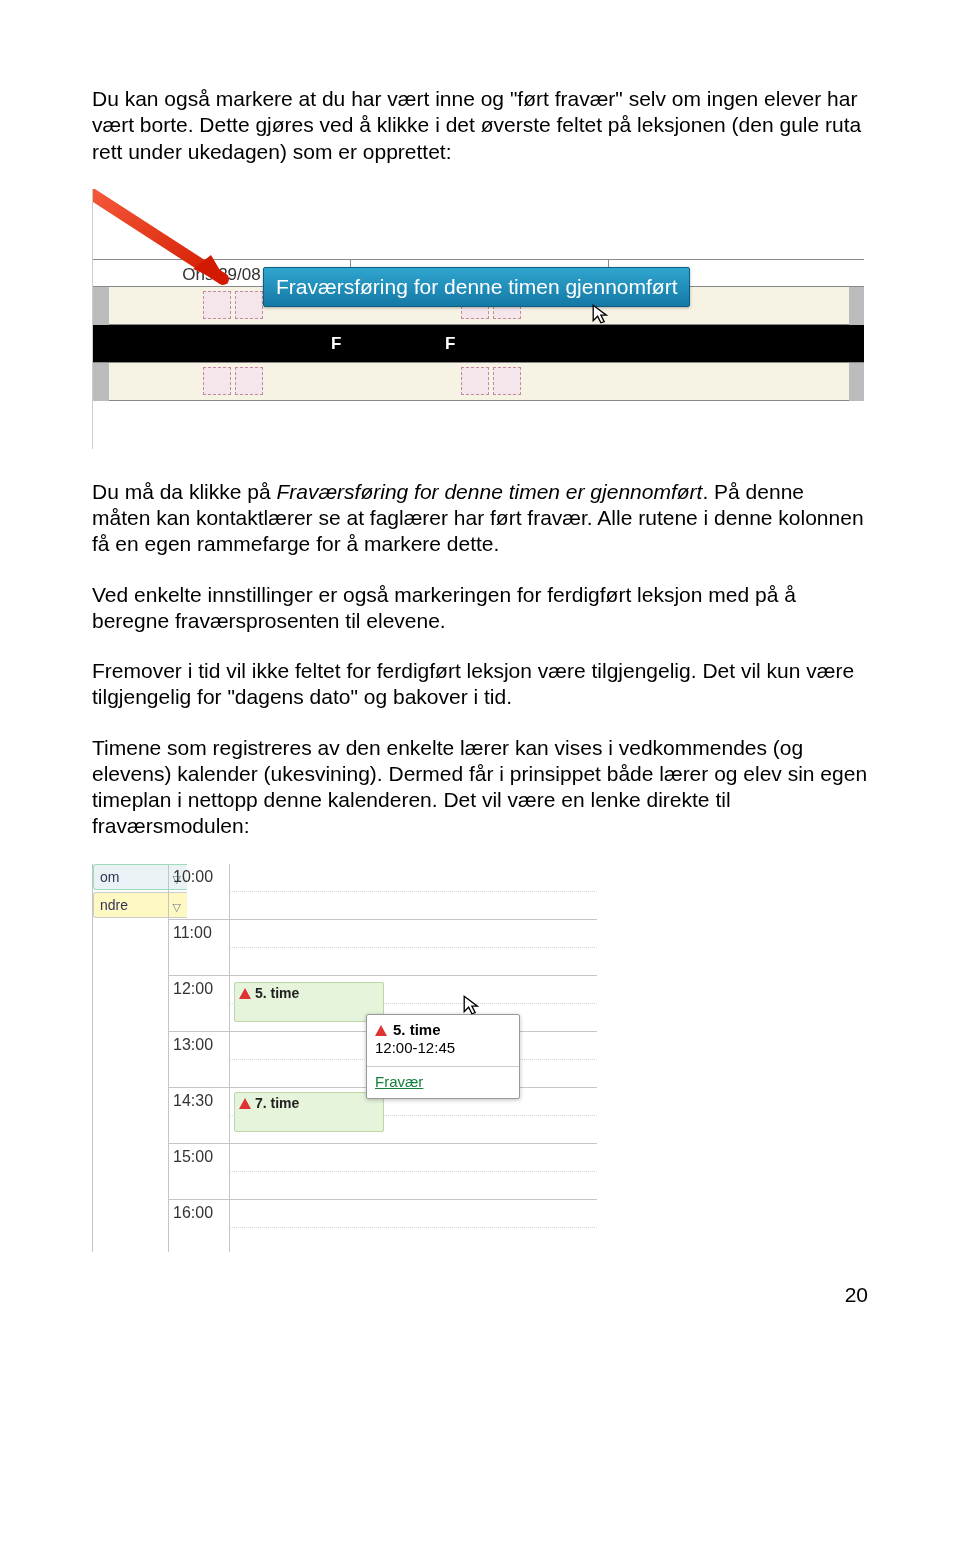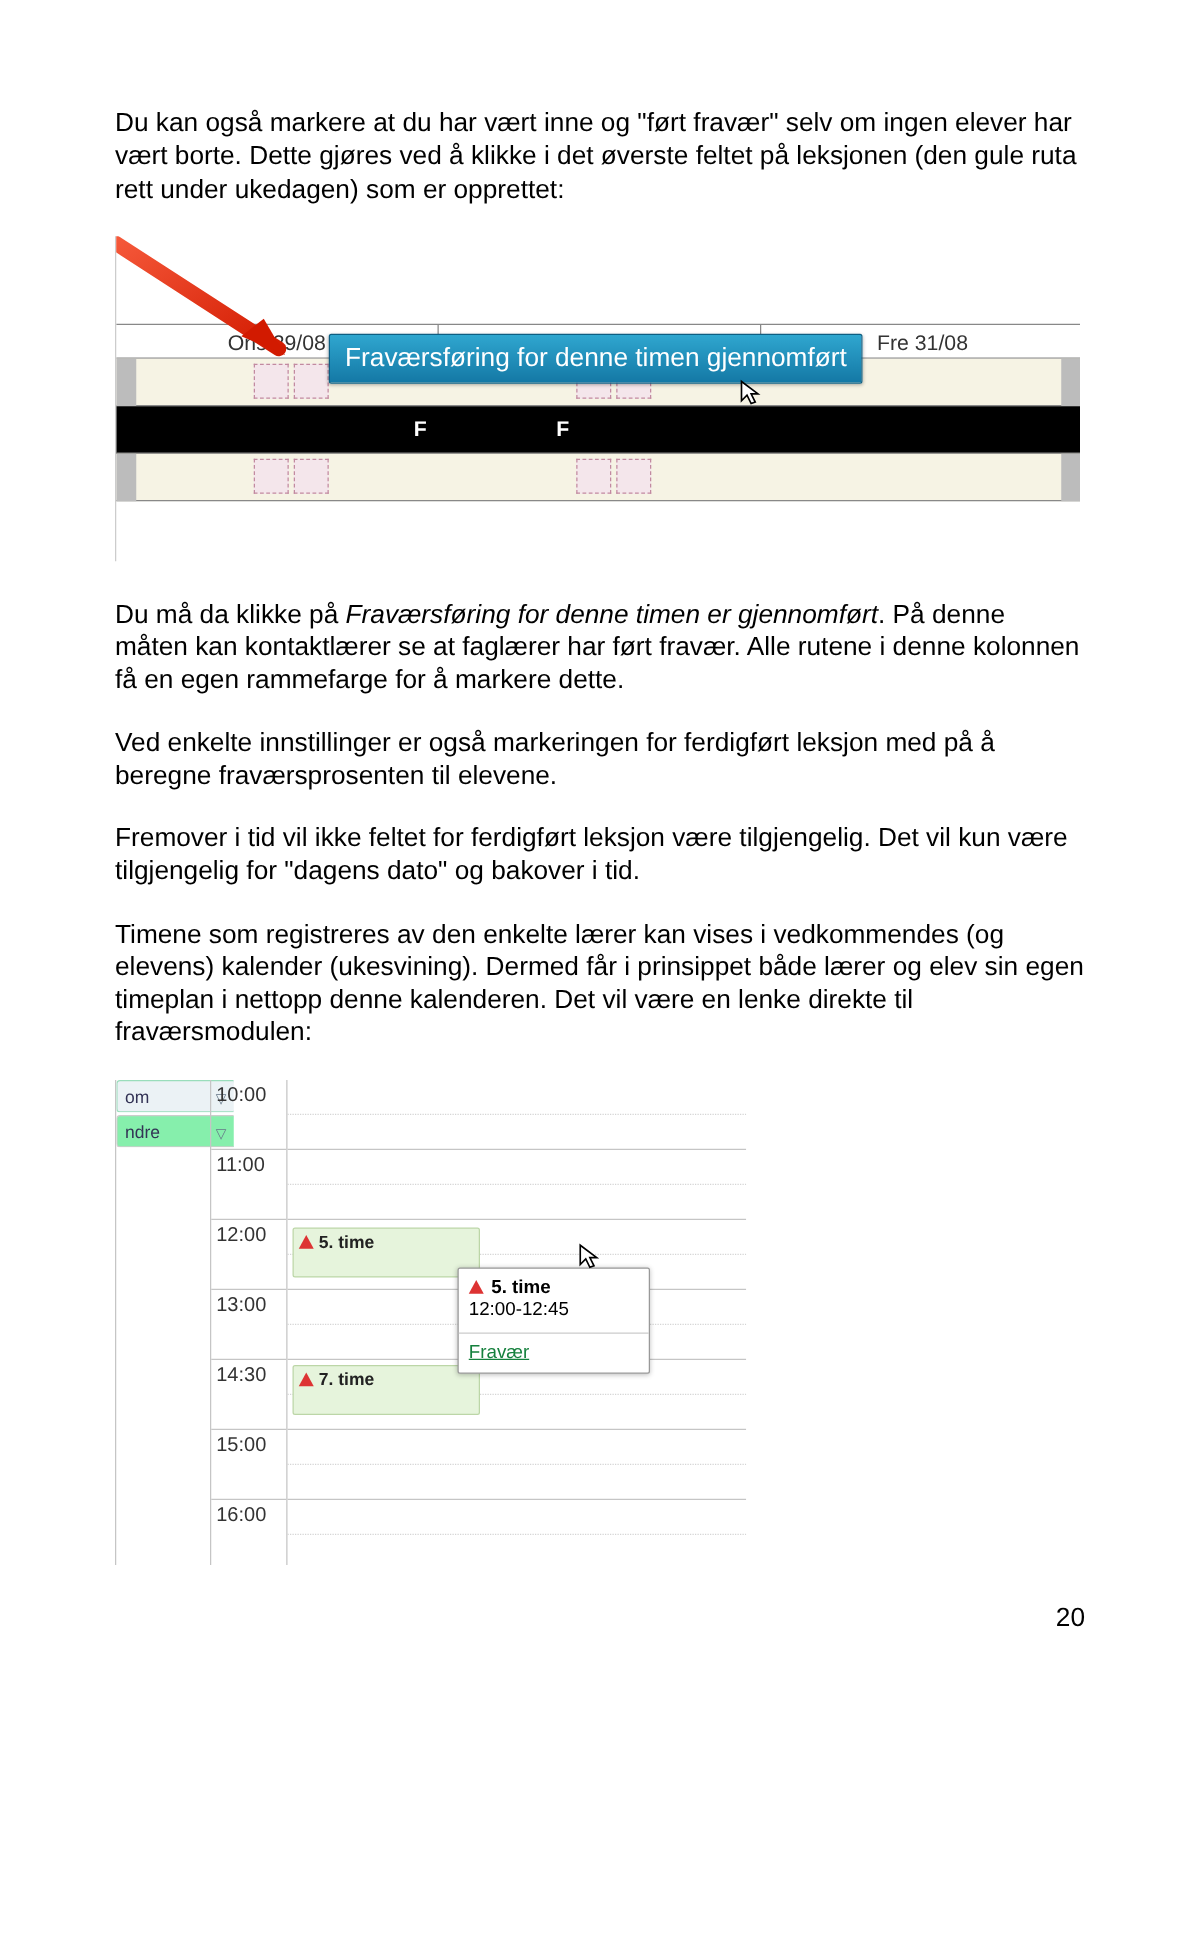--- a/index.html
+++ b/index.html
@@ -147,23 +147,20 @@
 
 <div class="fig1">
 
   <div class="header-row">
     <div class="col1">
         <div class="day-label">Ons 29/08</div>
       </div>
     <div class="col2">
         <div class="day-label">Tors 30/08</div>
       </div>
-    <div class="col3">
-        <div class="day-label">Fre 31/08</div>
-      </div>
   </div>
 
   <div class="slot-row r1">
     <span class="dashed" style="left:110px"></span>
     <span class="dashed" style="left:142px"></span>
     <span class="dashed" style="left:368px"></span>
     <span class="dashed" style="left:400px"></span>
     <span class="solid" style="left:0px"></span>
     <span class="solid" style="left:756px"></span>
   </div>
@@ -207,21 +204,21 @@
 <div class="para">Ved enkelte innstillinger er også markeringen for ferdigført leksjon med på å beregne fraværsprosenten til elevene.</div>
 <div class="para">Fremover i tid vil ikke feltet for ferdigført leksjon være tilgjengelig. Det vil kun være tilgjengelig for "dagens dato" og bakover i tid.</div>
 <div class="para">Timene som registreres av den enkelte lærer kan vises i vedkommendes (og elevens) kalender (ukesvining). Dermed får i prinsippet både lærer og elev sin egen timeplan i nettopp denne kalenderen. Det vil være en lenke direkte til fraværsmodulen:</div>
 
 <div class="fig2">
   <div class="sidebar">
     <div class="sb-item">
       <span>om</span>
       <span class="chev">▽</span>
     </div>
-    <div class="sb-item" style="background:#86efac;border-color:#ccc">
+    <div class="sb-item" style="background:#fef9c3;border-color:#ccc">
       <span>ndre</span>
       <span class="chev">▽</span>
     </div>
   </div>
 
   <div class="timecol">
     <div>10:00</div>
     <div>11:00</div>
     <div>12:00</div>
     <div>13:00</div>

